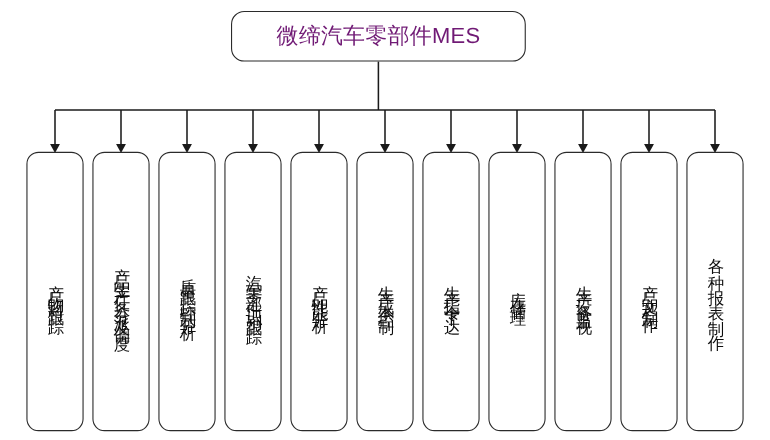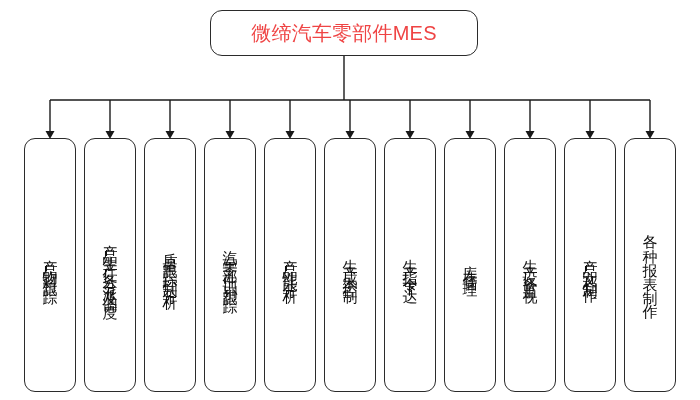--- a/index.html
+++ b/index.html
@@ -43,21 +43,21 @@
     border: 1.4px solid #2b2b2b;
     border-radius: 12px;
     background: #ffffff;
     display: flex;
     align-items: center;
     justify-content: center;
   }
   .root-label {
     font-size: 20px;
     line-height: 1;
-    color: #ef4444;
+    color: #701a75;
     letter-spacing: 0.2px;
     white-space: nowrap;
   }
 
   
   .leaf-row {
     position: absolute;
     left: 0;
     top: 138px;
     width: 700px;

